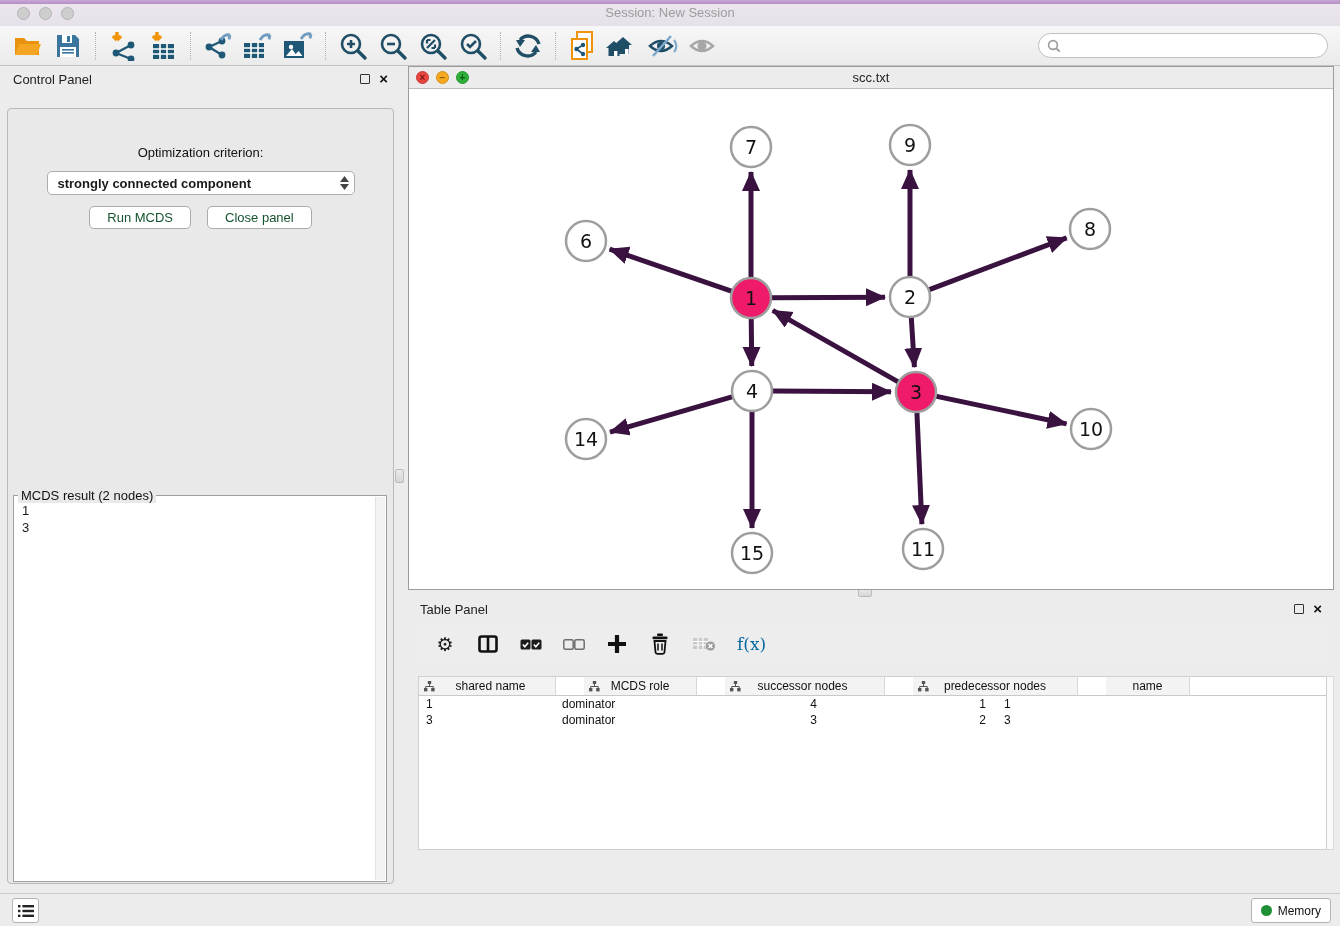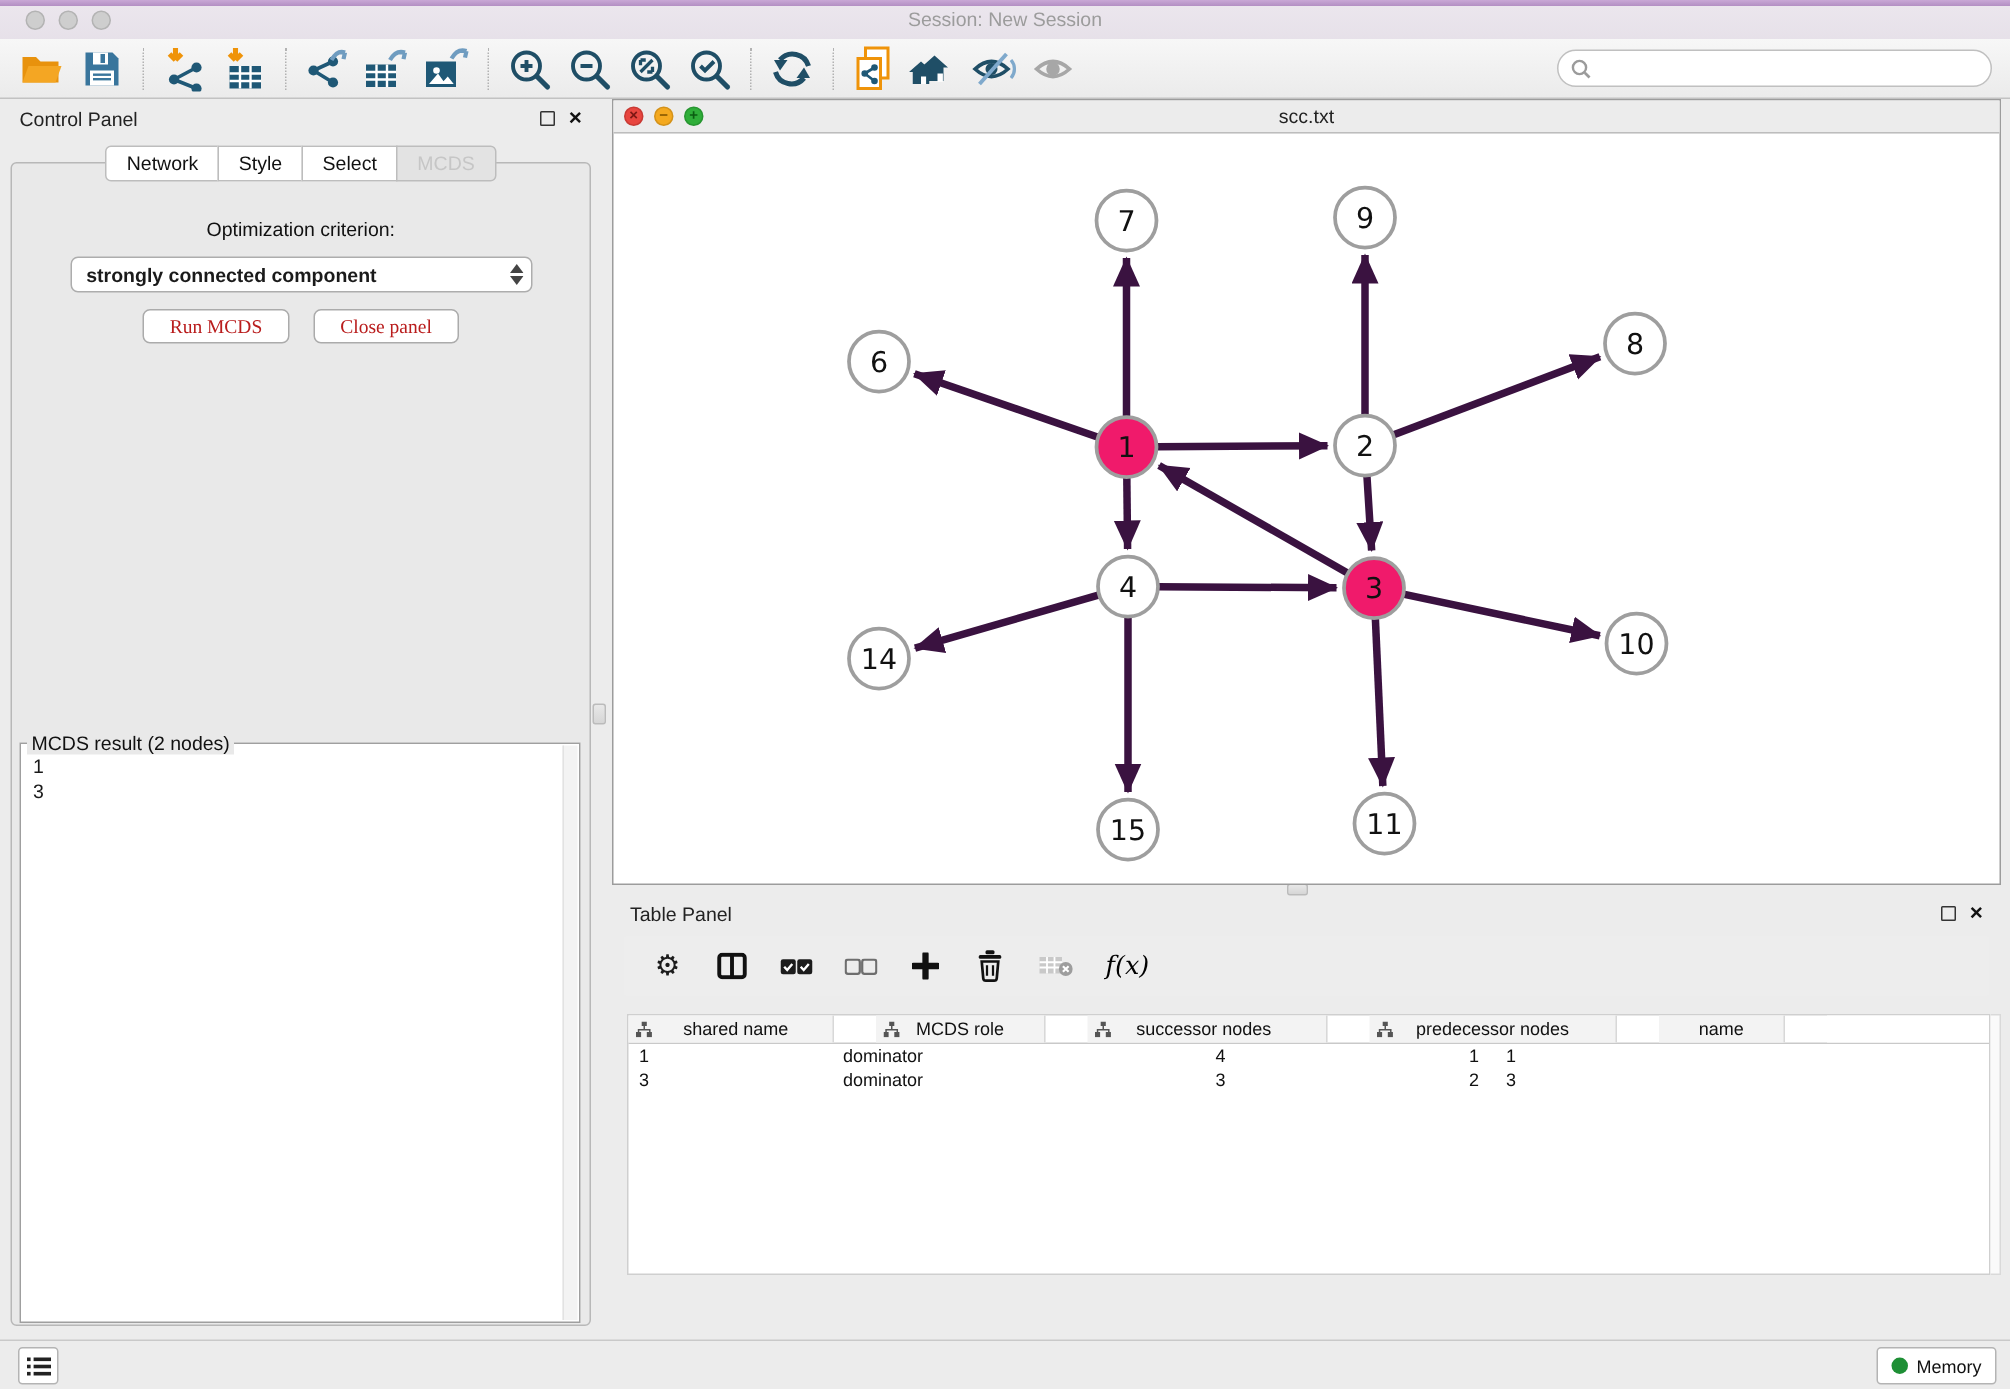--- a/index.html
+++ b/index.html
@@ -67,21 +67,21 @@
   .opt-label { margin-top:36px; text-align:center; font-size:13px; color:#111; }
   .dropdown {
     margin:11px auto 0; width:308px; height:24px; background:#fff;
     border:1px solid #adadad; border-radius:5px;
     display:flex; align-items:center; padding:0 5px 0 10px; font-size:13px;font-weight:bold;
   }
   .dd-stepper { margin-left:auto; display:flex; flex-direction:column; align-items:center; gap:2px; }
   .btn-row { display:flex; justify-content:center; gap:16px; margin-top:11px; }
   .btn {
     height:23px; padding:0 17px; background:#fff; border:1px solid #ababab;
-    border-radius:5px; font-size:13px; display:flex; align-items:center; color:#b91c1c;font-family:Liberation Serif, serif;
+    border-radius:5px; font-size:13px; display:flex; align-items:center; color:#14532d;
   }
   .result-box {
     position:absolute; left:5px; right:6px; top:386px; height:387px;
     border:1px solid #9f9f9f; background:#fff;
   }
   .result-legend {
     position:absolute; top:-8px; left:4px; background:#e9e9e9;
     padding:0 3px; font-size:13px; color:#111;
   }
   .result-items { padding:6px 8px; font-size:13px; line-height:17px; white-space:pre-line; }
@@ -115,21 +115,21 @@
 
   
   #table-panel { position:absolute; left:408px; top:596px; width:926px; height:292px; }
   .tp-toolbar {
     position:absolute; left:8px; right:8px; top:28px; height:40px;
     background:#ededed; border-radius:2px;
     display:flex; align-items:center; padding-left:18px; gap:21px;
   }
   .tp-tbtn { display:flex; align-items:center; justify-content:center; min-width:22px; height:26px; }
   .gear-glyph { font-size:19px; color:#1c1c1c; font-family:"DejaVu Sans",sans-serif; }
-  .fx-glyph { font-family:"DejaVu Serif",serif; font-style:italic; font-size:17px; color:#000000; }
+  .fx-glyph { font-family:"DejaVu Serif",serif; font-size:17px; color:#0369a1; }
   .tp-table {
     position:absolute; left:10px; top:80px; width:909px; height:174px;
     background:#fff; border:1px solid #cfcfcf; font-size:12px;
   }
   .thead { display:flex; height:19px; border-bottom:1px solid #c9c9c9;gap:28px; }
   .th {
     background:#f3f3f3; border-right:1px solid #d8d8d8;
     display:flex; align-items:center; justify-content:center; position:relative;
     color:#111;
   }
@@ -312,26 +312,20 @@
   </div>
 </div>
 
 <div id="control-panel">
   <div class="panel-titlebar">
     <span>Control Panel</span>
     <span class="panel-icons">
       <span class="float-icon"></span>
       <span class="close-icon">×</span>
     </span>
-  </div>
-  <div class="cp-tabs">
-    <span class="tab">Network</span>
-    <span class="tab">Style</span>
-    <span class="tab">Select</span>
-    <span class="tab active">MCDS</span>
   </div>
   <div class="cp-content">
     <div class="opt-label">Optimization criterion:</div>
     <div class="dropdown">
       <span>strongly connected component</span>
       <span class="dd-stepper">
         <svg width="9" height="6" viewBox="0 0 9 6">
             <polygon points="4.5,0 9,6 0,6" fill="#444"></polygon>
           </svg>
         <svg width="9" height="6" viewBox="0 0 9 6">

